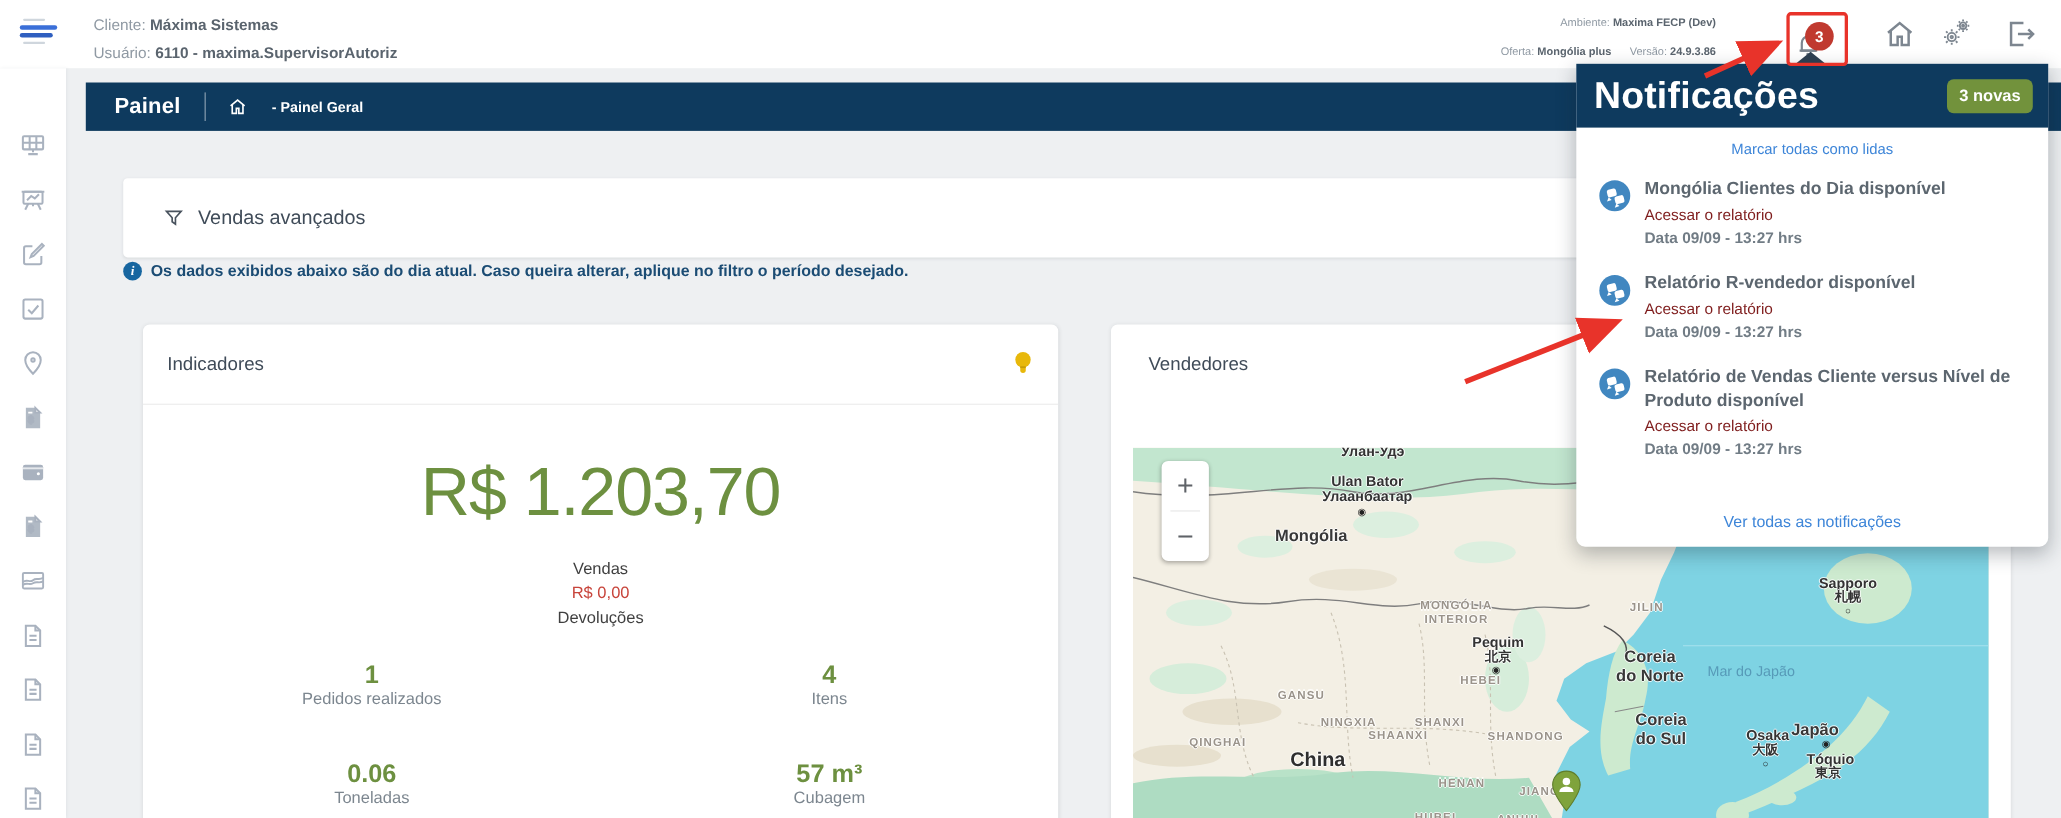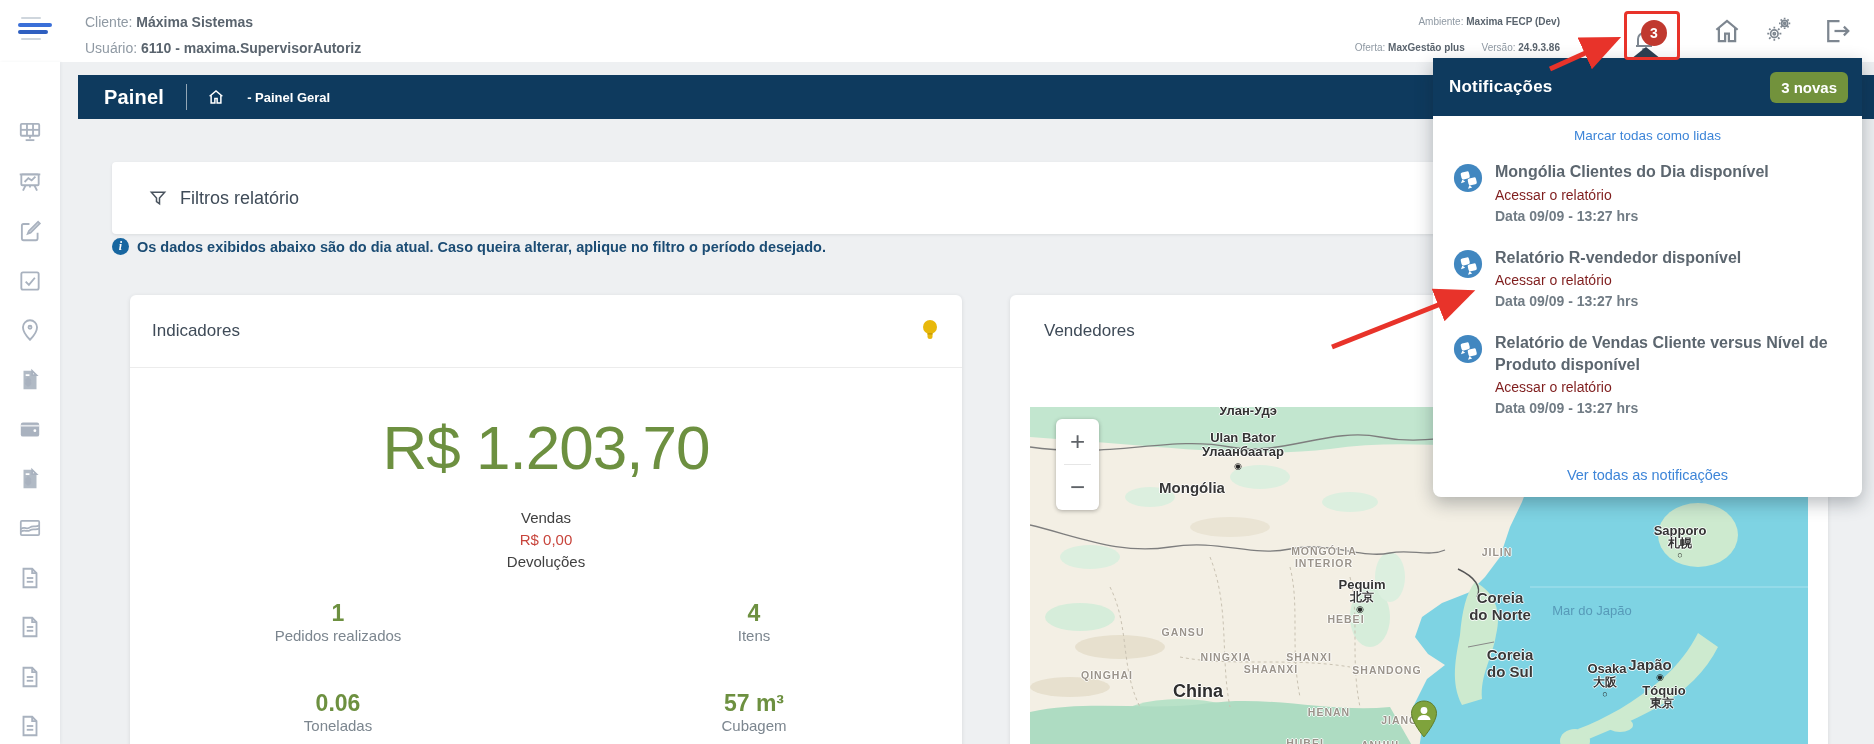--- a/index.html
+++ b/index.html
@@ -83,21 +83,21 @@
   .map-zoom .zb{flex:1;display:flex;align-items:center;justify-content:center;font-size:26px;color:#5f6368;cursor:pointer;}
   .map-zoom .zline{height:1px;background:#e6e6e6;margin:0 8px;}
   .map-pin{position:absolute;left:380px;top:293px;width:28px;height:38px;z-index:5;cursor:pointer;}
 
   
   .notif{position:absolute;left:1433px;top:58px;width:429px;height:439px;background:#fff;border-radius:0 0 8px 8px;
     box-shadow:0 6px 18px rgba(20,30,40,.30);z-index:50;}
   .notif .pointer{position:absolute;left:198px;top:-11px;width:0;height:0;
     border-left:15px solid transparent;border-right:15px solid transparent;border-bottom:12px solid #2c3e50;}
   .notif-head{height:58px;background:#0e3a5e;display:flex;align-items:center;padding:0 14px 0 16px;}
-  .notif-head .nt{color:#fff;font-size:17px;font-weight:700;letter-spacing:.2px;}
+  .notif-head .nt{color:#fff;font-size:34px;font-weight:700;letter-spacing:.2px;}
   .notif-badge{margin-left:auto;background:#72923c;color:#fff;font-size:15px;font-weight:700;
     padding:7px 11px;border-radius:6px;cursor:pointer;}
   .mark-all{margin-top:12px;text-align:center;font-size:13.5px;color:#3d85d8;cursor:pointer;}
   .nitems{margin-top:6px;padding:0 16px;}
   .nitem{display:flex;padding:12px 0 11px 4px;cursor:pointer;}
   .nitem .nicon{flex:0 0 30px;width:30px;height:30px;margin-top:2px;}
   .nitem .nbody{margin-left:12px;}
   .nitem .ntitle{font-size:16px;font-weight:700;color:#5c666f;line-height:1.35;}
   .nitem .naction{font-size:14px;color:#7f1d1d;margin-top:4px;}
   .nitem .ndate{font-size:14px;font-weight:700;color:#717c85;margin-top:5px;}
@@ -128,21 +128,21 @@
     <div class="tb-left">
       <div><span>Cliente:</span>
         <span class="tb-val">Máxima Sistemas</span></div>
       <div><span>Usuário:</span>
         <span class="tb-val">6110 - maxima.SupervisorAutoriz</span></div>
     </div>
     <div class="tb-right">
       <div><span>Ambiente:</span>
         <span class="tb-val">Maxima FECP (Dev)</span></div>
       <div><span>Oferta:</span>
-        <span class="tb-val">MaxGestão plus</span><span class="tb-gap"></span>
+        <span class="tb-val">Mongólia plus</span><span class="tb-gap"></span>
         <span>Versão:</span>
         <span class="tb-val">24.9.3.86</span></div>
     </div>
 
     <div class="bell-wrap">
       <svg viewBox="0 0 24 24" fill="none" stroke="#7d8690" stroke-width="2">
         <path d="M6 18 v-7 a6 6 0 0 1 12 0 v7 z"></path>
           <path d="M4 18 h16"></path>
           <path d="M10.5 20.5 a1.8 1.8 0 0 0 3 0"></path>
       </svg>
@@ -260,21 +260,21 @@
       <path d="M3.5 11 L12 4 l8.5 7"></path>
         <path d="M5.5 9.5 V20 h5 v-6 h3 v6 h5 V9.5"></path>
     </svg>
     <span class="crumb">- Painel Geral</span>
   </div>
 
   <div class="filters">
     <svg class="funnel" viewBox="0 0 24 24" fill="none" stroke="currentColor" stroke-width="1.8">
       <path d="M4 5 h16 l-6.2 7 v7 l-3.6-2.7 v-4.3 z"></path>
     </svg>
-    <span class="label">Filtros relatório</span>
+    <span class="label">Vendas avançados</span>
   </div>
   <div class="inforow">
     <span class="iico">i</span>
     <span class="txt">Os dados exibidos abaixo são do dia atual. Caso queira alterar, aplique no filtro o período desejado.</span>
   </div>
 
   <div class="card" id="card-ind">
     <div class="card-head">
       <span class="ct">Indicadores</span>
       <svg class="bulb" viewBox="0 0 20 26">

